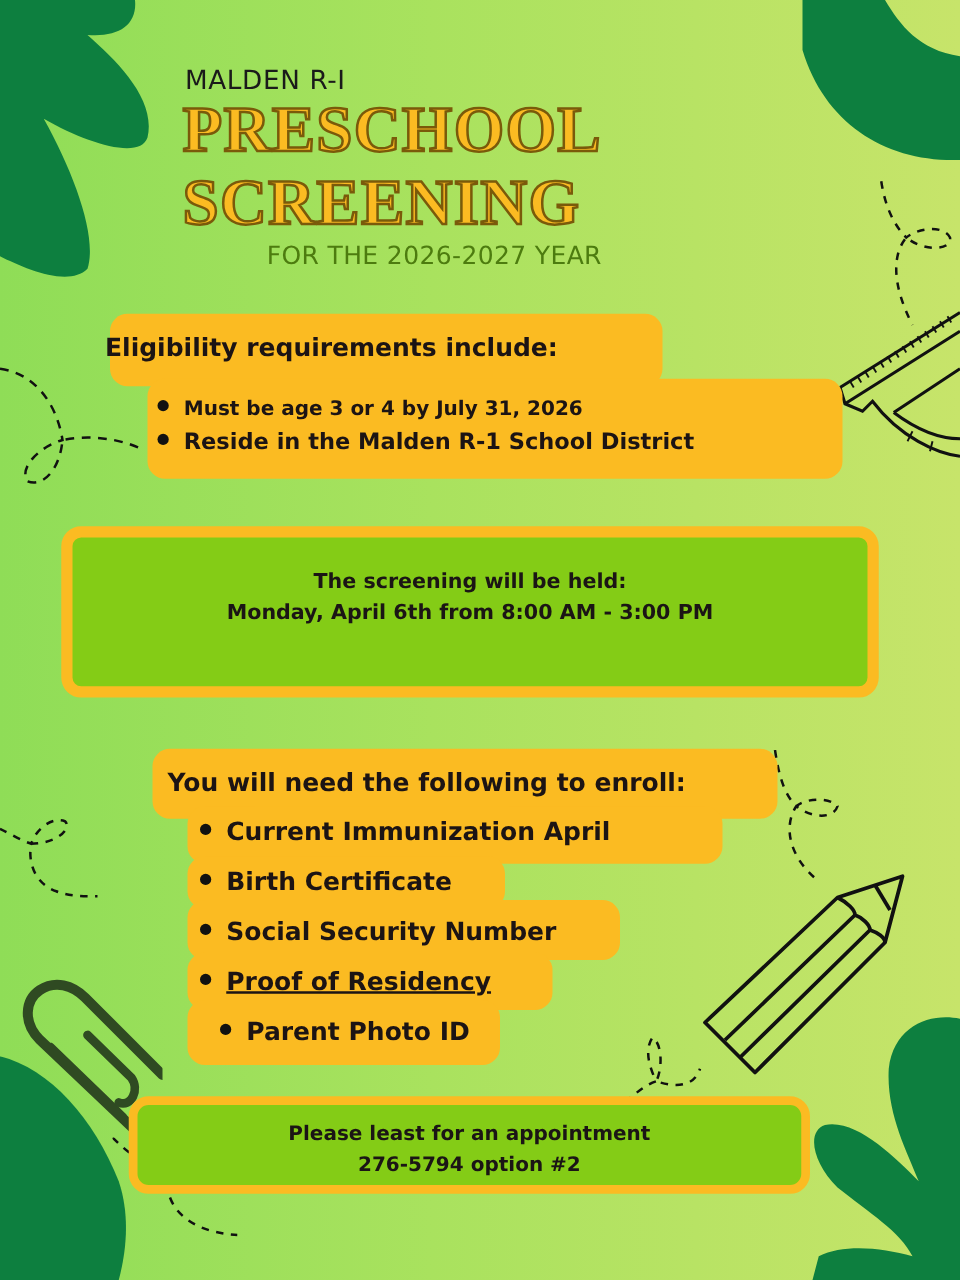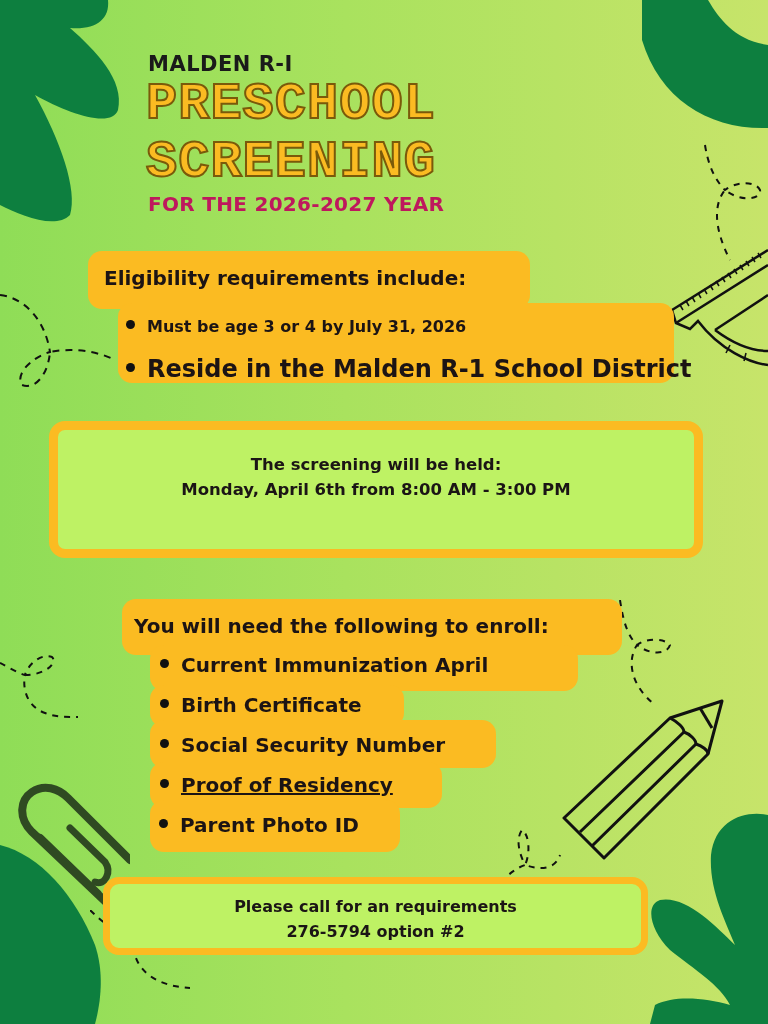--- a/index.html
+++ b/index.html
@@ -4,46 +4,46 @@
   <style>
     html, body { margin: 0; padding: 0; }
     body {
       width: 768px; height: 1024px; overflow: hidden; position: relative;
       background: linear-gradient(90deg, #8fdd57 0%, #a9e25e 45%, #c7e46a 100%);
       font-family: "DejaVu Sans", sans-serif;
     }
     .deco { position: absolute; }
     .title-block { position: absolute; left: 148px; top: 52px; }
     .district {
-      font-family: "DejaVu Sans", sans-serif; font-weight: bold;
+      font-family: "DejaVu Sans", sans-serif; font-weight: normal;
       font-size: 21px; color: #1a1a1a; letter-spacing: 0.5px; line-height: 24px;
     }
     .big {
-      font-family: Liberation Mono, monospace; font-weight: bold;
+      font-family: Liberation Serif, serif; font-weight: bold;
       font-size: 52px; line-height: 58px; color: #fbbb22;
       -webkit-text-stroke: 2px #7a5a0a; letter-spacing: 1px;
       margin-left: -2px;
     }
     .year {
-      font-family: "DejaVu Sans", sans-serif; font-weight: bold;
-      font-size: 20px; color: #be185d; letter-spacing: 0.3px; line-height: 24px;
+      font-family: "DejaVu Sans", sans-serif; font-weight: normal;
+      font-size: 20px; color: #4d7c0f; letter-spacing: 0.3px; line-height: 24px; text-align: right;
     }
     .pill {
       position: absolute; background: #fbbb22; border-radius: 14px;
     }
     .pill-text {
       position: absolute; font-family: "DejaVu Sans", sans-serif; font-weight: bold;
       color: #1c1414; white-space: nowrap;
     }
     .bullet::before {
       content: ""; display: inline-block; width: 9px; height: 9px; border-radius: 50%;
       background: #111; margin-right: 12px; vertical-align: middle; position: relative; top: -3px;
     }
     .white-box {
-      position: absolute; background: #bef264; border: 9px solid #fbbb22; border-radius: 16px;
+      position: absolute; background: #84cc16; border: 9px solid #fbbb22; border-radius: 16px;
       box-sizing: border-box; text-align: center; color: #1b1515;
       font-family: "DejaVu Sans", sans-serif;
     }
     .white-box .line { font-size: 16.5px; font-weight: 600; line-height: 25px; }
   </style>
 </head>
 <body>
 
 <svg class="deco" style="left:0;top:0" width="130" height="230" viewBox="0 0 130 230">
   <path d="M0 0 L108 0 C110 20 95 30 70 28 C95 50 125 80 118 110 C112 128 70 115 35 95 C60 140 78 190 70 215 C55 230 20 215 0 205 Z" fill="#0d7f3f"></path>
@@ -115,38 +115,38 @@
 
 <div class="title-block">
   <div class="district">MALDEN R-I</div>
   <div class="big">PRESCHOOL</div>
   <div class="big">SCREENING</div>
   <div class="year">FOR THE 2026-2027 YEAR</div>
 </div>
 
 <div class="pill" style="left:88px;top:251px;width:442px;height:58px;"></div>
 <div class="pill" style="left:118px;top:303px;width:556px;height:80px;"></div>
-<div class="pill-text" style="left:104px;top:266px;font-size:20px;">Eligibility requirements include:</div>
+<div class="pill-text" style="left:84px;top:266px;font-size:20px;">Eligibility requirements include:</div>
 <div class="pill-text bullet" style="left:126px;top:317px;font-size:16px;text-align:right;">Must be age 3 or 4 by July 31, 2026</div>
-<div class="pill-text bullet" style="left:126px;top:343px;font-size:24px;margin-top:12px;">Reside in the Malden R-1 School District</div>
+<div class="pill-text bullet" style="left:126px;top:343px;font-size:18px;">Reside in the Malden R-1 School District</div>
 
 <div class="white-box" style="left:49px;top:421px;width:654px;height:137px;padding-top:22px;">
   <div class="line">The screening will be held:</div>
   <div class="line">Monday, April 6th from 8:00 AM - 3:00 PM</div>
 </div>
 
 <div class="pill" style="left:122px;top:599px;width:500px;height:56px;"></div>
 <div class="pill" style="left:150px;top:645px;width:428px;height:46px;"></div>
 <div class="pill" style="left:150px;top:685px;width:254px;height:42px;"></div>
 <div class="pill" style="left:150px;top:720px;width:346px;height:48px;"></div>
 <div class="pill" style="left:150px;top:762px;width:292px;height:46px;"></div>
 <div class="pill" style="left:150px;top:800px;width:250px;height:52px;"></div>
 <div class="pill-text" style="left:134px;top:614px;font-size:20px;">You will need the following to enroll:</div>
 <div class="pill-text bullet" style="left:160px;top:653px;font-size:20px;">Current Immunization April</div>
 <div class="pill-text bullet" style="left:160px;top:693px;font-size:20px;">Birth Certificate</div>
 <div class="pill-text bullet" style="left:160px;top:733px;font-size:20px;">Social Security Number</div>
 <div class="pill-text bullet" style="left:160px;top:773px;font-size:20px;text-decoration:underline;">Proof of Residency</div>
-<div class="pill-text bullet" style="left:159px;top:813px;font-size:20px;">Parent Photo ID</div>
+<div class="pill-text bullet" style="left:176px;top:813px;font-size:20px;">Parent Photo ID</div>
 
 <div class="white-box" style="left:103px;top:877px;width:545px;height:78px;padding-top:10px;border-width:7px;">
-  <div class="line" style="font-size:16px;line-height:25px;">Please call for an requirements</div>
+  <div class="line" style="font-size:16px;line-height:25px;">Please least for an appointment</div>
   <div class="line" style="font-size:16px;line-height:25px;">276-5794 option #2</div>
 </div>
 
 </body></html>

